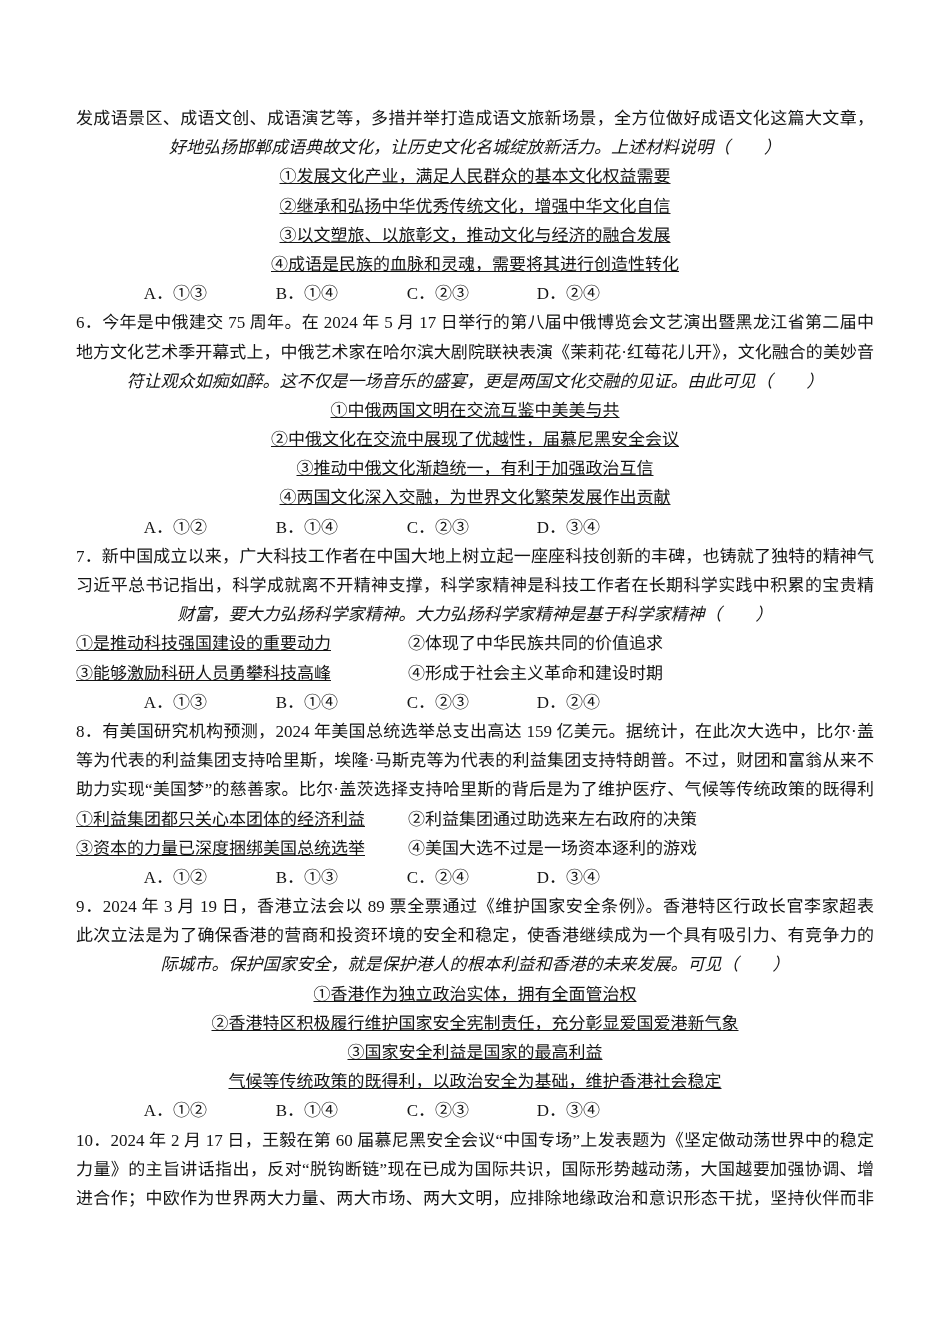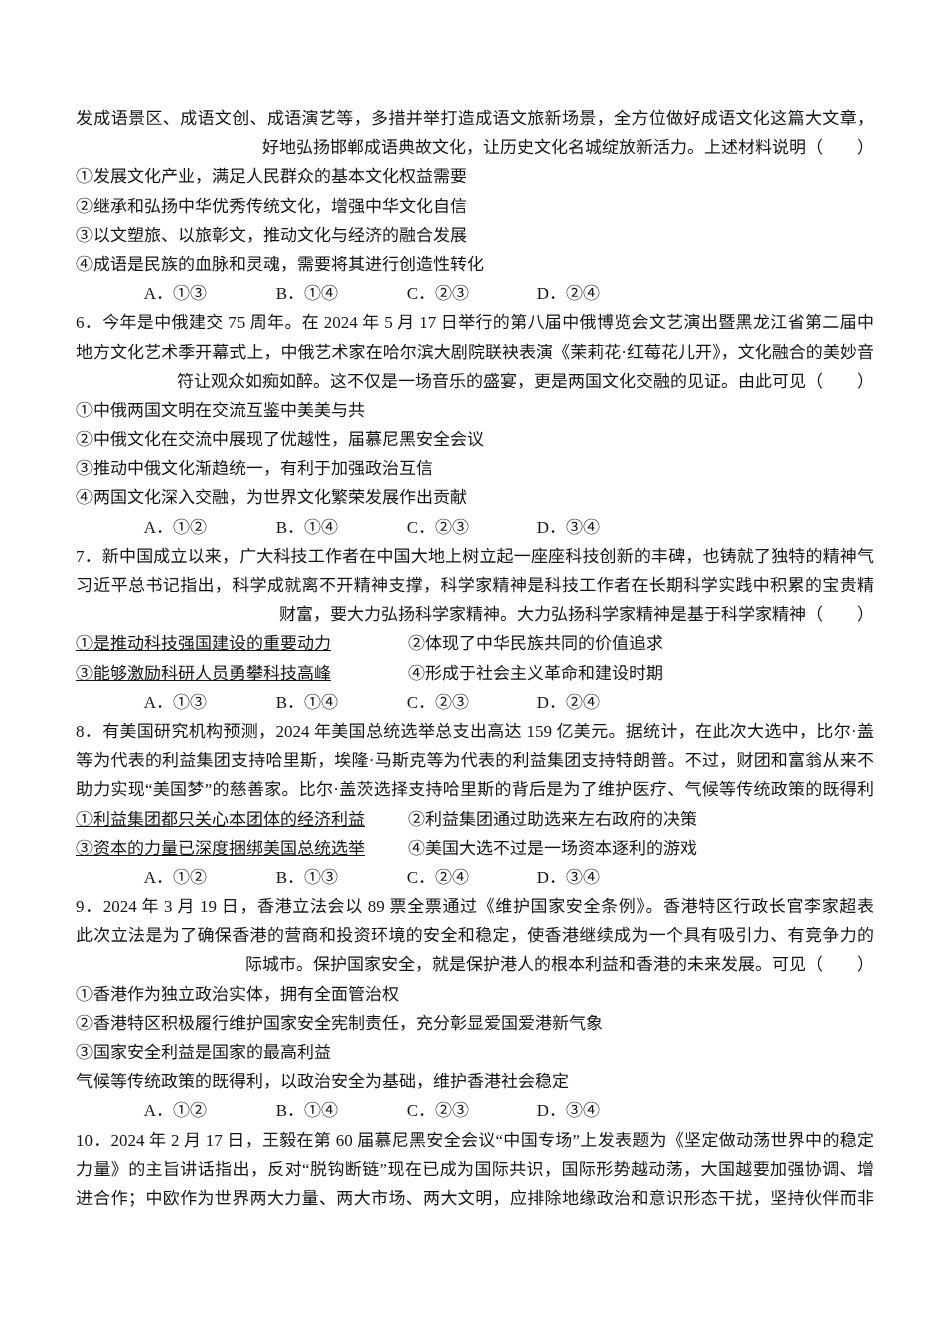--- a/index.html
+++ b/index.html
@@ -29,23 +29,23 @@
     height: 29.2px;
     overflow: hidden;
     white-space: normal;
   }
   
   .ln.flow {
     text-align: justify;
     text-align-last: justify;
   }
   
-  .ln.endl { text-align: right; }
+  .ln.endl { text-align: center; font-style: italic; }
   
-  .ln.stmt { text-align: left; }
+  .ln.stmt { text-align: center; text-decoration: underline; }
   
   .ln.pair .c1 { display: inline-block; width: 332px; vertical-align: top; text-decoration: underline; }
   .ln.pair .c2 { display: inline-block; vertical-align: top; text-align: right; }
   
   .ln.opts .opt {
     display: inline-block;
     width: 131px;
     vertical-align: top;
     text-align: right;
   }

